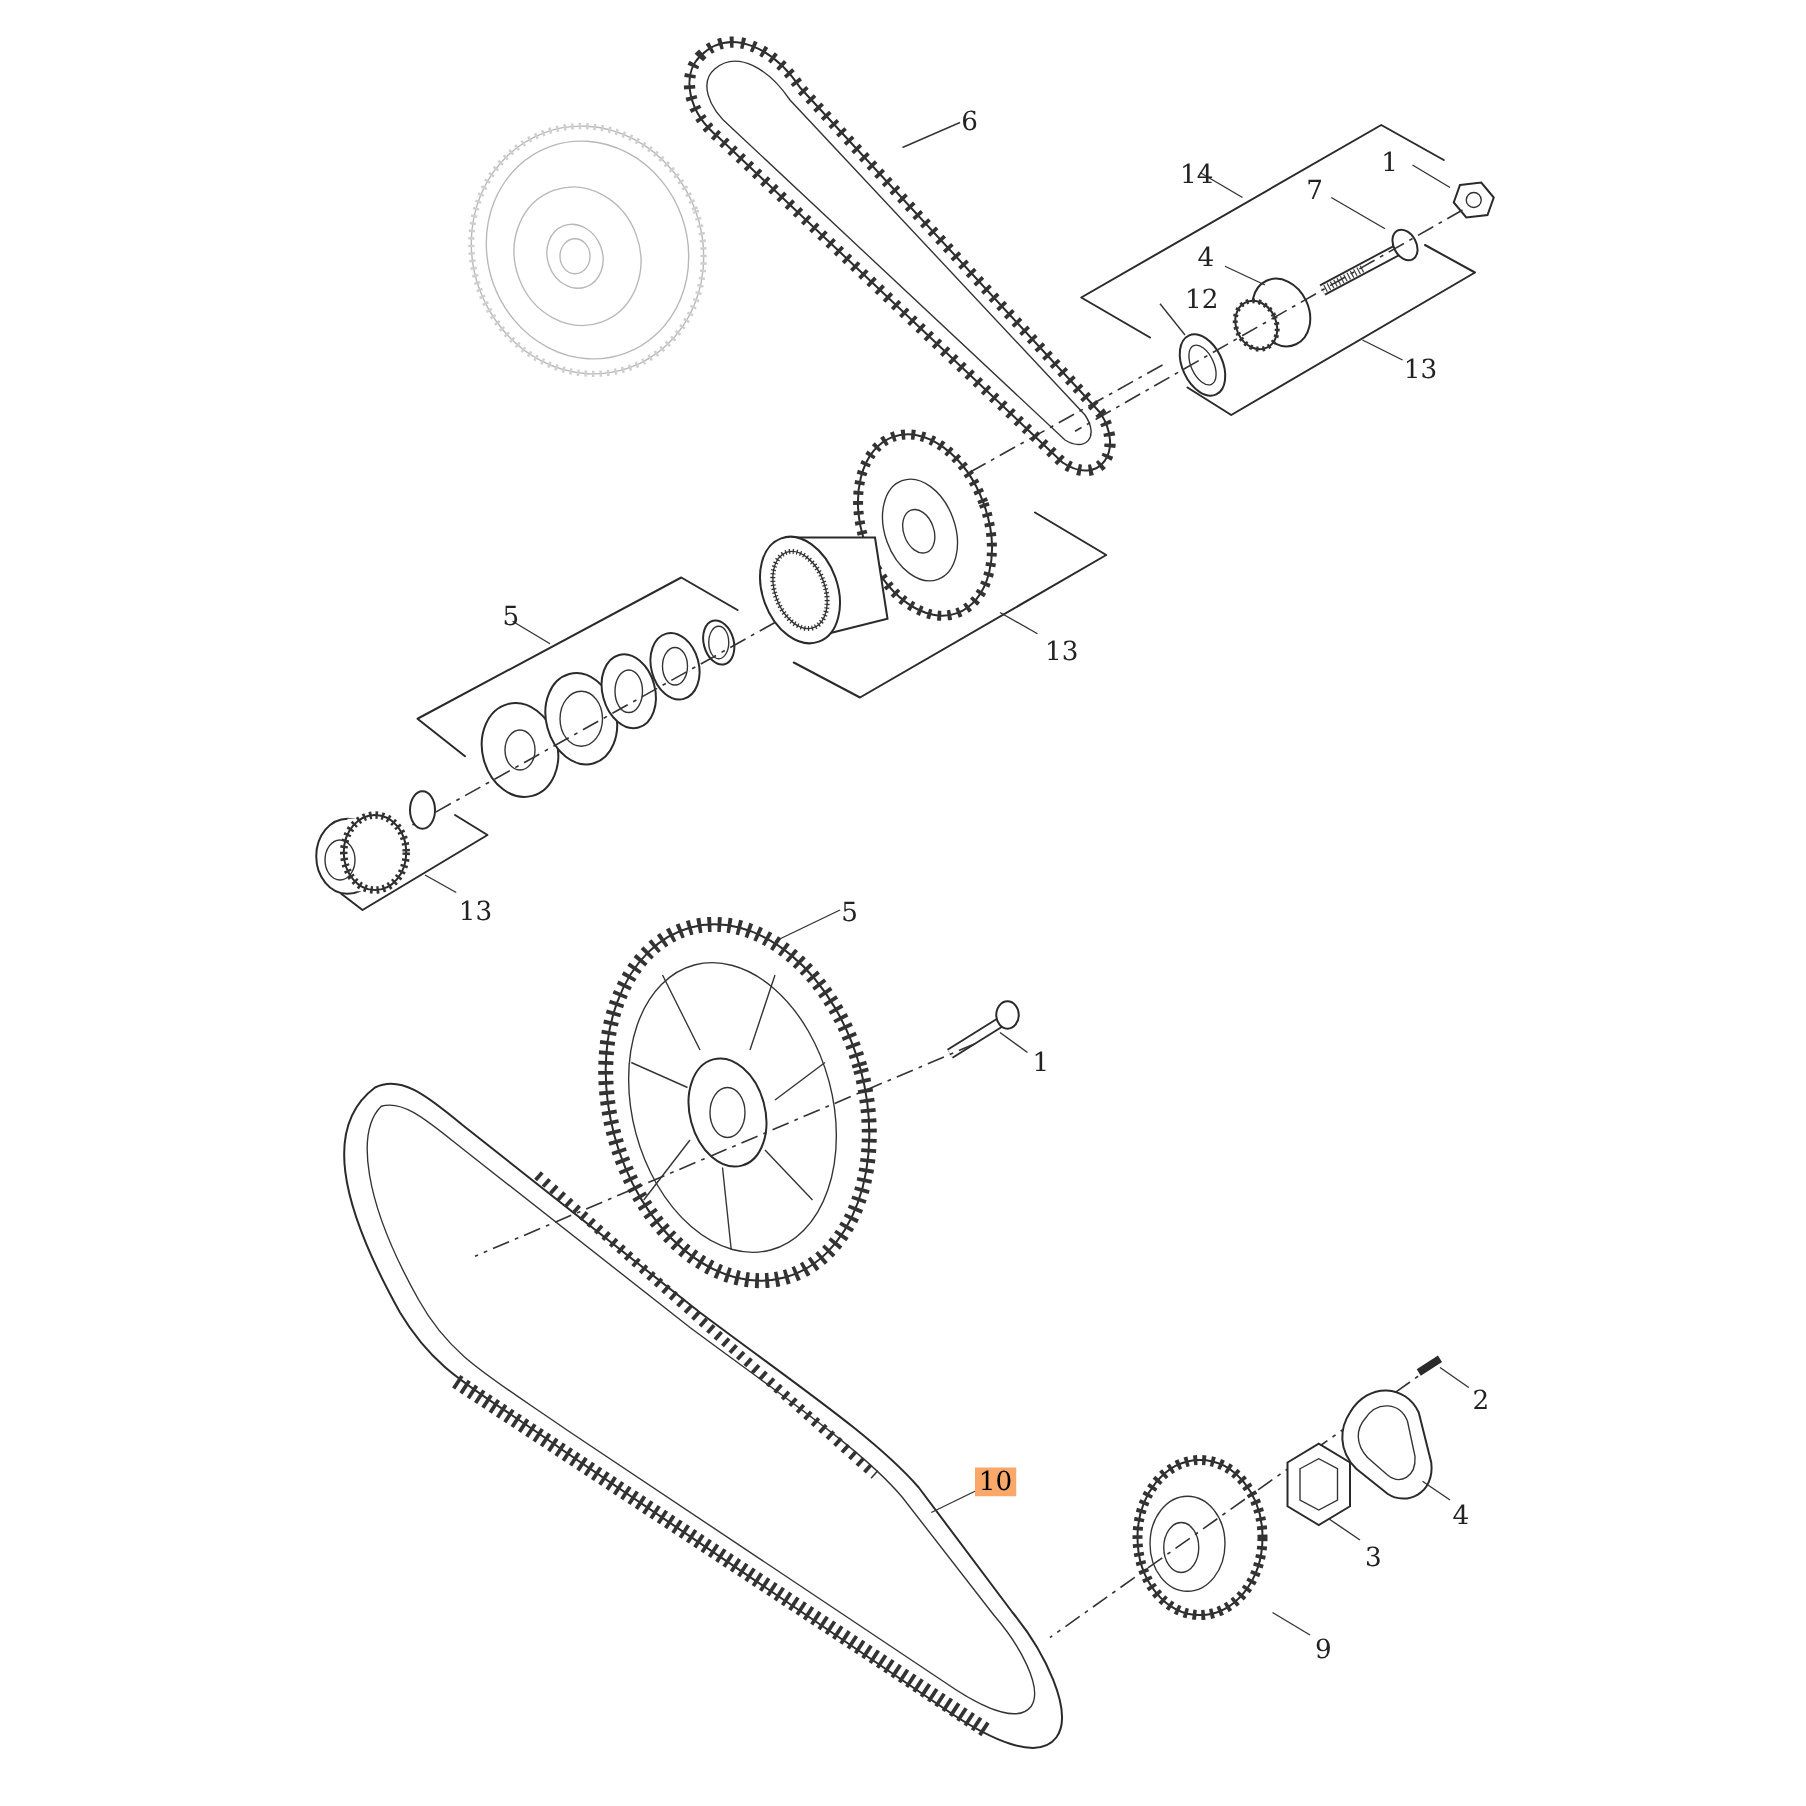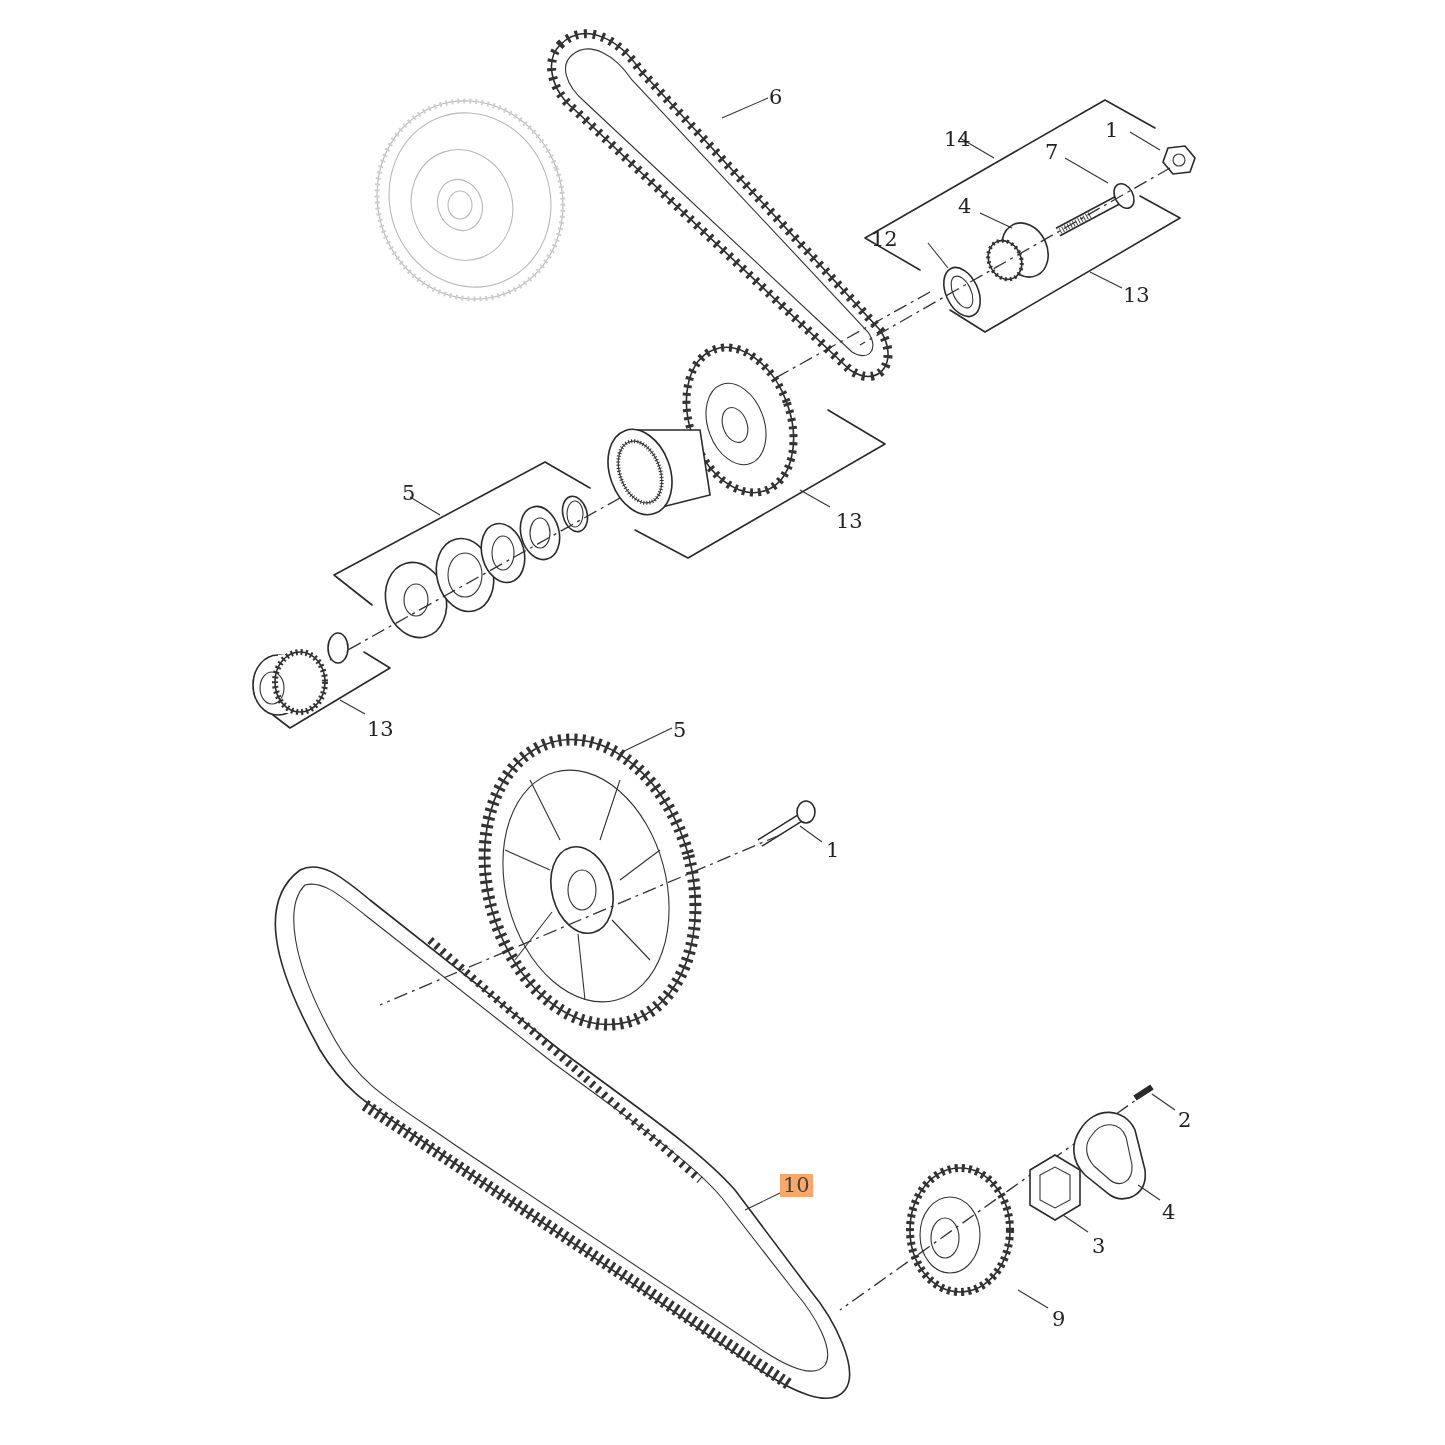--- a/index.html
+++ b/index.html
@@ -5,21 +5,21 @@
   html, body { margin: 0; padding: 0; background: #ffffff; }
   body { width: 1445px; height: 1445px; position: relative; overflow: hidden;
          font-family: "DejaVu Serif", "Liberation Serif", serif; }
   #diagram { position: absolute; left: 0; top: 0; width: 1445px; height: 1445px; }
   .ln { fill: none; stroke: #2a2a2a; stroke-width: 1.6; stroke-linecap: round; stroke-linejoin: round; }
   .thin { fill: none; stroke: #333; stroke-width: 1.1; }
   .faint { fill: none; stroke: #b8b8b8; stroke-width: 1.1; }
   .dash { fill: none; stroke: #333; stroke-width: 1.3; stroke-dasharray: 14 5 3 5; }
   .part { fill: #ffffff; stroke: #2a2a2a; stroke-width: 1.6; }
   .lbl { position: absolute; font-size: 21px; color: #222; line-height: 1; white-space: nowrap; }
-  .lbl.hl { background: #f9a86a; color: #404040; padding: 1px 3px; }
+  .lbl.hl { background: #f9a86a; color: #000000; padding: 1px 3px; }
 </style>
 </head>
 <body>
 
 <svg id="diagram" viewBox="0 0 1445 1445" xmlns="http://www.w3.org/2000/svg">
 
   <g>
     <ellipse cx="470" cy="200" rx="92" ry="100" class="faint" transform="rotate(-20 470 200)"></ellipse>
     <ellipse cx="470" cy="200" rx="80" ry="88" class="faint" transform="rotate(-20 470 200)"></ellipse>
     <ellipse cx="462" cy="205" rx="50" ry="56" class="faint" transform="rotate(-20 462 205)"></ellipse>
@@ -178,21 +178,21 @@
 
   <line x1="1135" y1="1098" x2="1152" y2="1087" stroke="#2a2a2a" stroke-width="6"></line>
   <line x1="1152" y1="1094" x2="1175" y2="1110" class="thin"></line>
 </svg>
 
 <div class="lbl" style="left:769px;top:87px">6</div>
 <div class="lbl" style="left:944px;top:129px">14</div>
 <div class="lbl" style="left:1045px;top:142px">7</div>
 <div class="lbl" style="left:1105px;top:120px">1</div>
 <div class="lbl" style="left:958px;top:196px">4</div>
-<div class="lbl" style="left:871px;top:229px">12</div>
+<div class="lbl" style="left:948px;top:229px">12</div>
 <div class="lbl" style="left:1123px;top:285px">13</div>
 <div class="lbl" style="left:402px;top:483px">5</div>
 <div class="lbl" style="left:836px;top:511px">13</div>
 <div class="lbl" style="left:367px;top:719px">13</div>
 <div class="lbl" style="left:673px;top:720px">5</div>
 <div class="lbl" style="left:826px;top:840px">1</div>
 <div class="lbl" style="left:1178px;top:1110px">2</div>
 <div class="lbl hl" style="left:780px;top:1174px">10</div>
 <div class="lbl" style="left:1162px;top:1202px">4</div>
 <div class="lbl" style="left:1092px;top:1236px">3</div>

